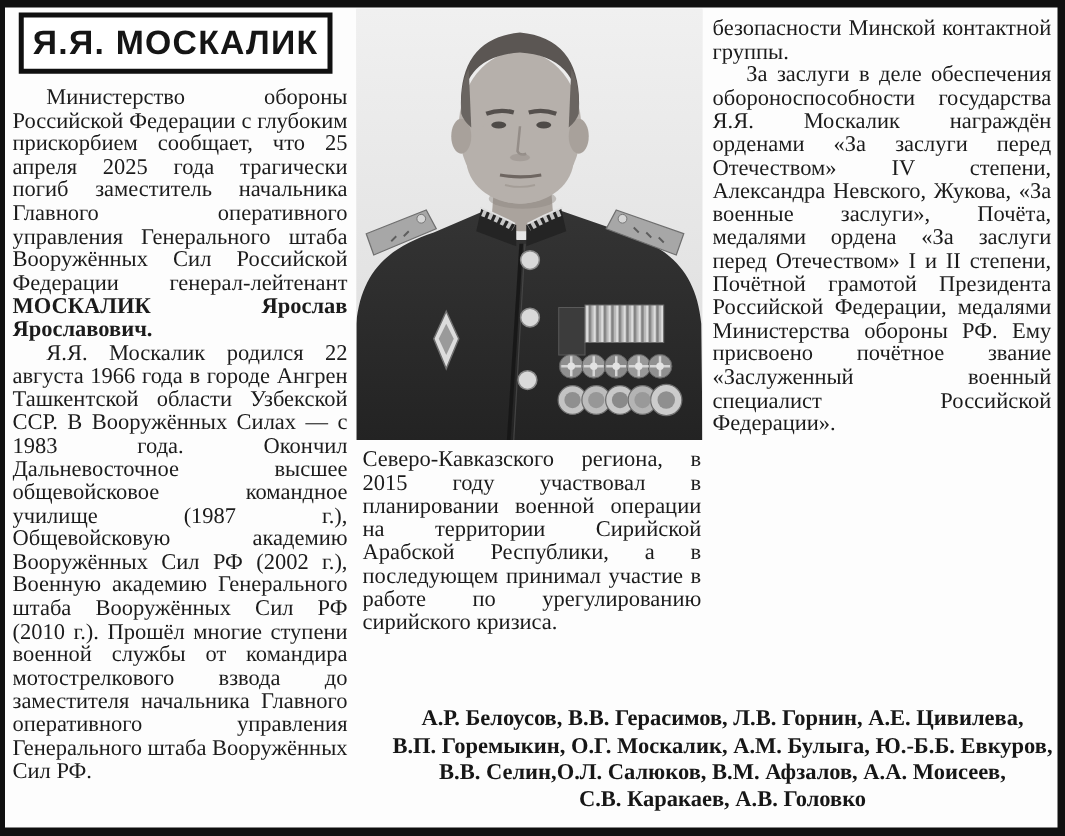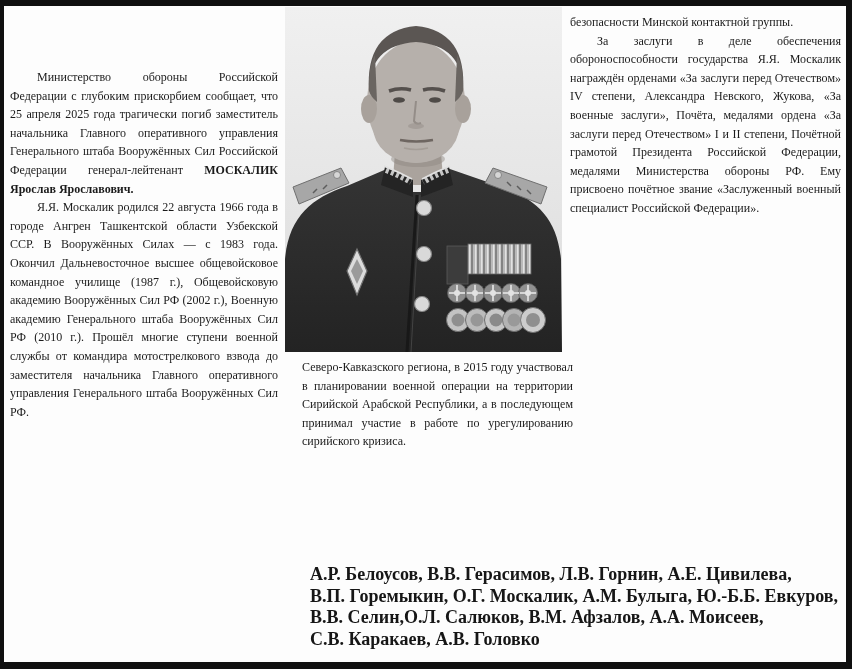--- a/index.html
+++ b/index.html
@@ -29,57 +29,60 @@
   .title-box span {
     font-family: "Liberation Sans", sans-serif;
     font-weight: 700;
     font-size: 27px;
     letter-spacing: 1px;
     color: #151515;
     white-space: nowrap;
   }
   .col {
     position: absolute;
-    font-size: 12px;
+    font-size: 18px;
     line-height: 18.6px;
     text-align: justify;
     overflow: hidden;
     hyphens: auto;
   }
   .col p { text-indent: 27px; margin: 0; }
   .col p.cont { text-indent: 0; }
   .col-left   { left: 6px;  top: 62px;  width: 268px; height: 594px; }
-  .col-mid    { left: 298px; top: 352px; width: 271px; height: 200px; }
+  .col-mid    { left: 286px; top: 352px; width: 271px; height: 200px; }
   .col-right  { left: 566px; top: 7px;  width: 271px; height: 548px; }
   .bold-name { font-weight: 700; }
   .photo-wrap {
     position: absolute;
     left: 281px; top: 1px;
     width: 277px; height: 345px;
     overflow: hidden;
     background: #ececec;
   }
   .photo-wrap svg { display: block; }
   .signatories {
     position: absolute;
     left: 306px; top: 558px;
     width: 536px; height: 100px;
     font-weight: 700;
     font-size: 18px;
     line-height: 21.6px;
     color: #161616;
     overflow: hidden;
   }
-  .signatories div { white-space: nowrap; }
+  .signatories div { white-space: nowrap; text-align: center; }
 </style>
 </head>
 <body>
 
 <div class="page">
 
+  <div class="title-box">
+    <span>Я.Я. МОСКАЛИК</span>
+  </div>
 
   <div class="photo-wrap">
     <svg width="277" height="345" viewBox="0 0 277 345" xmlns="http://www.w3.org/2000/svg">
       <defs>
         <linearGradient id="bgGrad" x1="0" y1="0" x2="0" y2="1">
           <stop offset="0" stop-color="#f0f0f0"></stop>
           <stop offset="1" stop-color="#dcdcdc"></stop>
         </linearGradient>
         <linearGradient id="uniGrad" x1="0" y1="0" x2="0" y2="1">
           <stop offset="0" stop-color="#343434"></stop>

